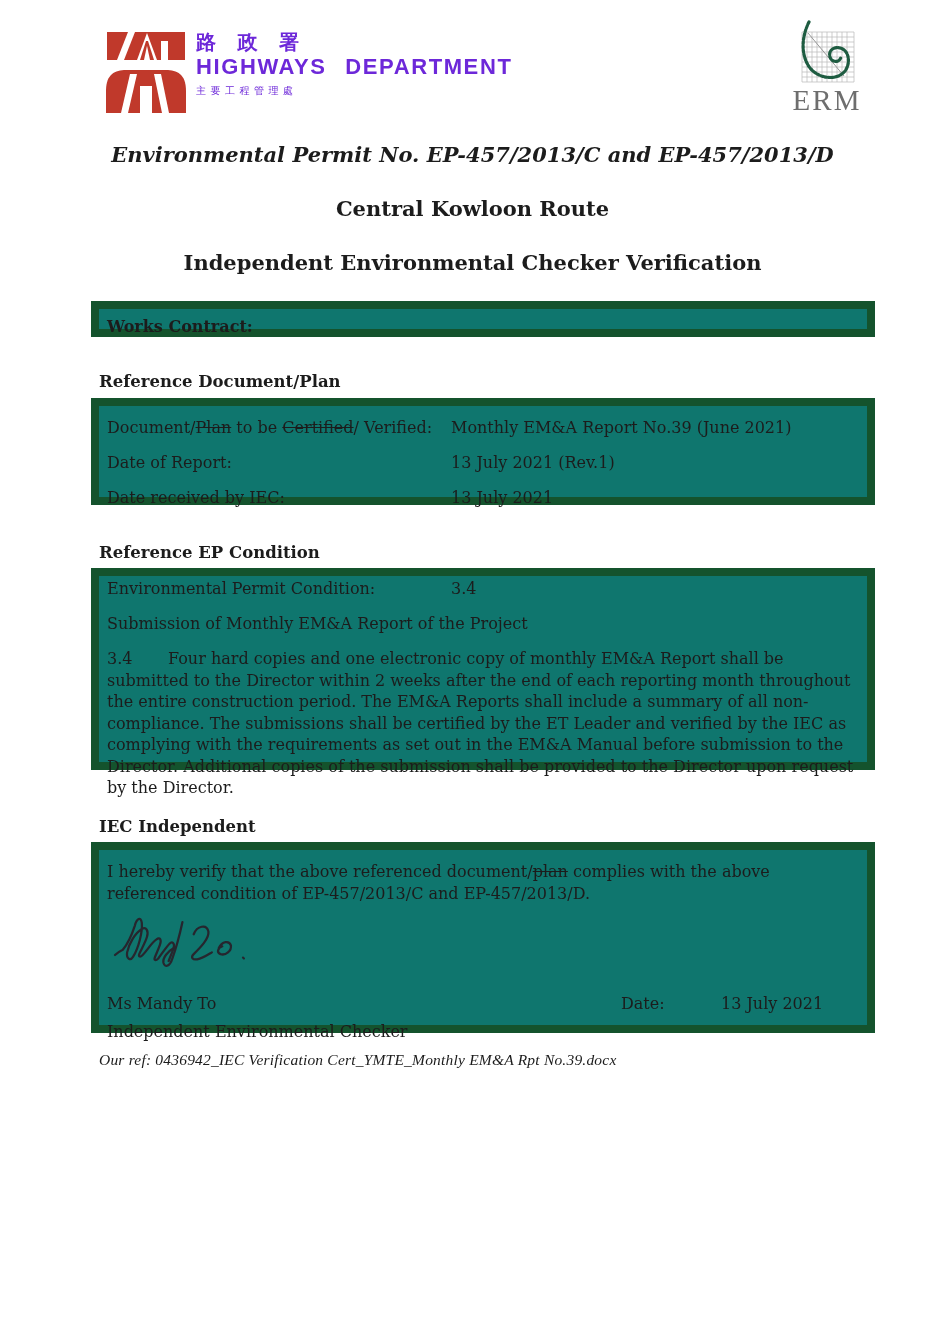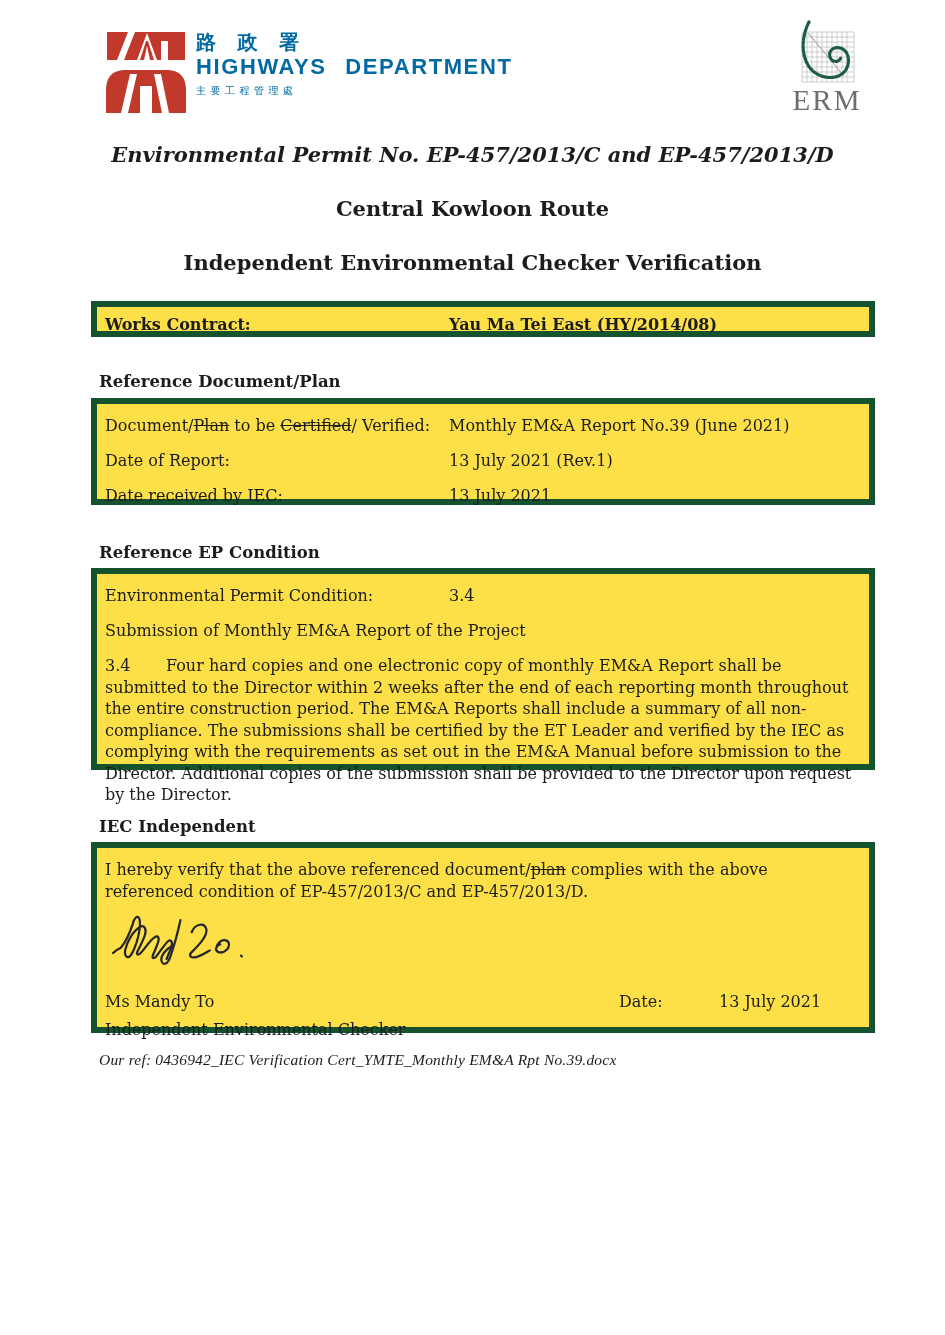--- a/index.html
+++ b/index.html
@@ -4,57 +4,57 @@
 <style>
   html,body { margin:0; padding:0; background:#ffffff; }
   .page {
     position:relative; width:945px; height:1335px; margin:0 auto;
     background:#ffffff; overflow:hidden;
     font-family:"DejaVu Serif", serif; color:#1c1c1c;
   }
 
   
   .hyd-logo { position:absolute; left:104px; top:29px; }
-  .hyd-text { position:absolute; left:196px; top:31px; font-family:"Liberation Sans", sans-serif; color:#0369a1; }
+  .hyd-text { position:absolute; left:196px; top:31px; font-family:"Liberation Sans", sans-serif; color:#6d28d9; }
   .hyd-zh1 { font-size:20px; font-weight:700; letter-spacing:8px; line-height:22px; }
   .hyd-en1 { font-size:22px; font-weight:700; letter-spacing:1.6px; word-spacing:11px; line-height:25px; margin-top:1px; }
   .hyd-zh2 { font-size:10px; font-weight:500; letter-spacing:4.5px; line-height:19px; margin-top:2px; }
   .hyd-en2 { font-size:14px; font-weight:400; letter-spacing:0.1px; line-height:17px; margin-top:1px; }
 
   .erm-logo { position:absolute; left:788px; top:20px; width:78px; text-align:center; }
   .erm-word {
     font-family:"Liberation Serif", serif; font-size:29px; letter-spacing:2px;
     color:#6e6e6e; line-height:28px; margin-top:-6px;
   }
 
   
   .doc-title { position:absolute; left:0; width:100%; text-align:center; font-weight:700; font-size:21px; }
   .t1 { top:142px;font-style:italic; }
   .t2 { top:196px; }
   .t3 { top:250px; }
 
   
   .box {
     position:absolute; left:91px; width:784px; box-sizing:border-box;
-    border:6px solid #14532d; background:#fde047; font-size:16px;
+    border:8px solid #14532d; background:#0f766e; font-size:16px;
   }
   .section-heading { position:absolute; left:99px; font-weight:700; font-size:16.5px; }
 
   .row { position:relative; padding-left:8px; line-height:21px; }
   .row .value { position:absolute; left:352px; top:0; white-space:nowrap; }
   .bold { font-weight:700; }
   .strike { text-decoration:line-through; }
 
   .box-works { top:301px; height:36px; }
   .box-works .row { margin-top:7px; }
 
   .box-refdoc { top:398px; height:107px; padding-top:11px; }
   .box-refdoc .row { margin-bottom:14px; }
 
-  .box-ep { top:568px; height:202px; padding-top:11px; }
+  .box-ep { top:568px; height:202px; padding-top:2px; }
   .box-ep .row { margin-bottom:14px; }
   .clause { padding:0 10px 0 8px; line-height:21.5px; }
   .clause-num { display:inline-block; width:61px; }
 
   .box-iec { top:842px; height:191px; }
   .statement { padding:11px 10px 0 8px; line-height:22px; }
   .signature { position:absolute; left:12px; top:60px; }
   .sig-name-row { position:absolute; left:0; top:143px; width:100%; }
   .sig-title-row { position:absolute; left:0; top:171px; width:100%; }
   .sig-name-row .date-label { position:absolute; left:522px; top:0; }
@@ -112,21 +112,20 @@
     <div class="erm-word">ERM</div>
   </div>
 
   <div class="doc-title t1">Environmental Permit No. EP-457/2013/C and EP-457/2013/D</div>
   <div class="doc-title t2">Central Kowloon Route</div>
   <div class="doc-title t3">Independent Environmental Checker Verification</div>
 
   <div class="box box-works">
     <div class="row">
       <span class="bold">Works Contract:</span>
-      <span class="value bold">Yau Ma Tei East (HY/2014/08)</span>
     </div>
   </div>
 
   <div class="section-heading" style="top:372px;">Reference Document/Plan</div>
   <div class="box box-refdoc">
     <div class="row">
       <span>
         <span>Document/</span><span class="strike">Plan</span><span> to be </span><span class="strike">Certified</span><span>/ Verified:</span>
       </span>
       <span class="value">Monthly EM&amp;A Report No.39 (June 2021)</span>

